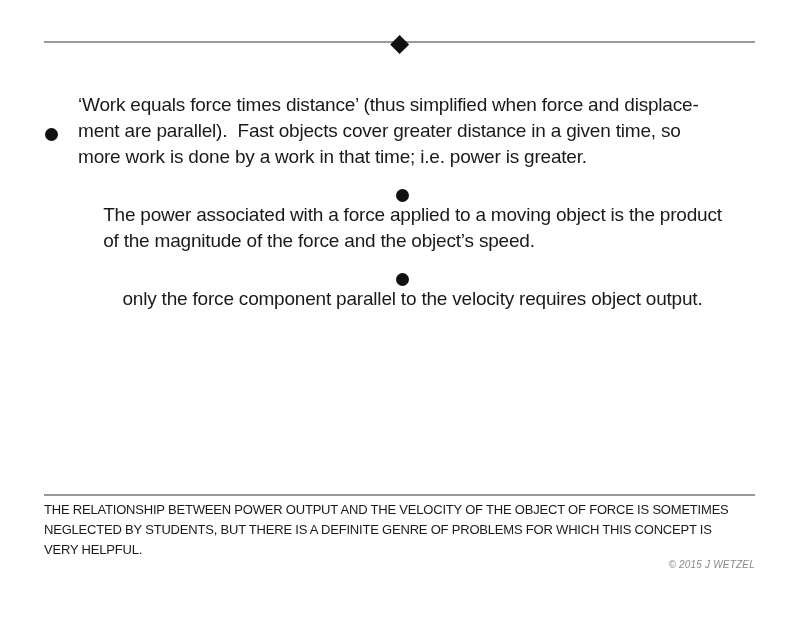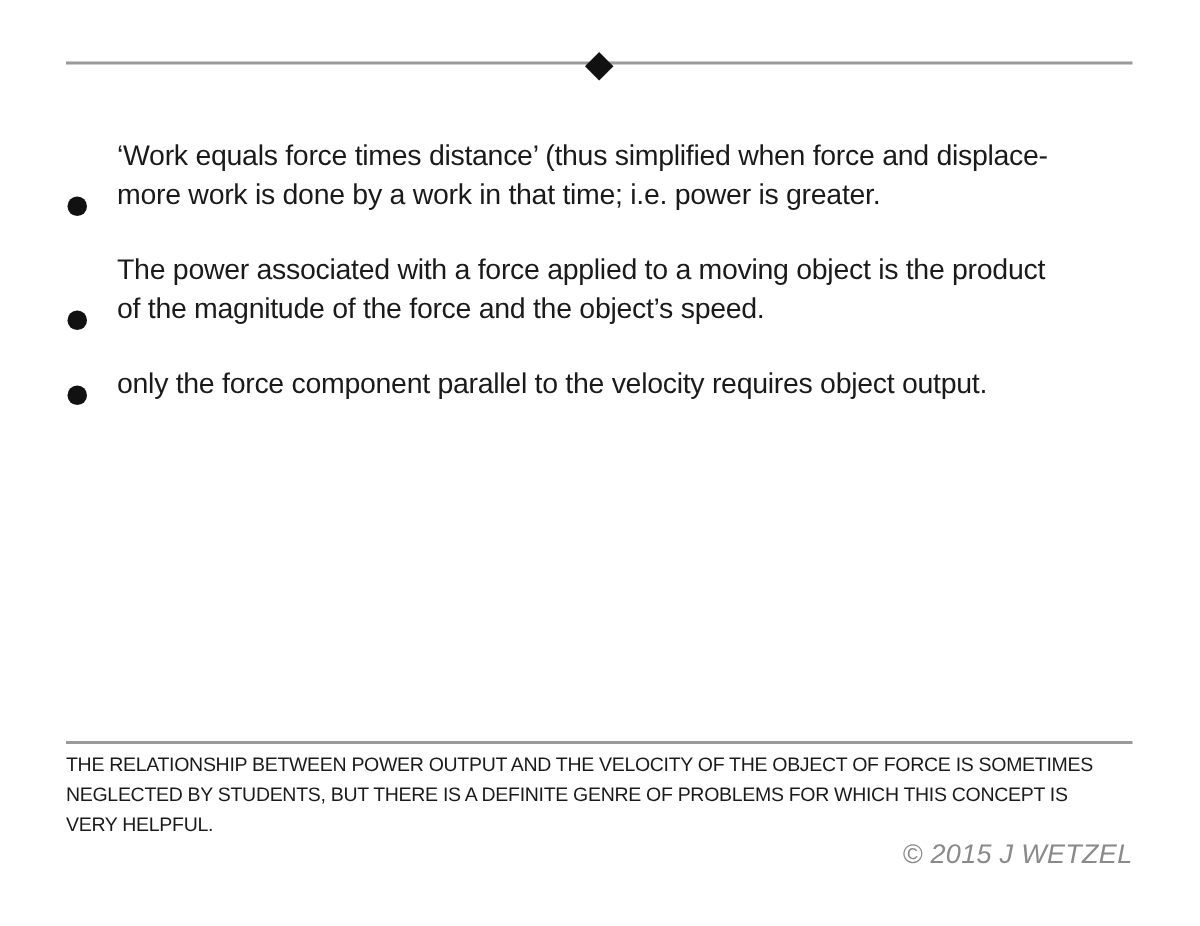--- a/index.html
+++ b/index.html
@@ -38,24 +38,25 @@
 
   
   .bullets {
     position: absolute;
     left: 45px;
     top: 92px;
     right: 40px;
   }
   .bullet-item {
     display: flex;
-    align-items: flex-end;
+    align-items: center;
   }
   .bullet-item + .bullet-item {
-    margin-top: 24px;
+    margin-top: 12px;
+    flex-direction: column;
   }
   .dot {
     flex: none;
     width: 13px;
     height: 13px;
     border-radius: 50%;
     background: #111111;
     margin-top: 7px;
   }
   .bullet-text {
@@ -85,41 +86,42 @@
     letter-spacing: -0.2px;
     color: #1a1a1a;
   }
   .footer-note .line {
     white-space: pre;
   }
   .copyright {
     position: absolute;
     right: 45px;
     top: 559px;
-    font-size: 18px;
+    font-size: 10px;
     font-style: italic;
     color: #8a8a8a;
     letter-spacing: 0.2px;
   }
 </style>
 </head>
 <body>
 
 <div class="page">
 
   <div class="top-rule">
     <span class="diamond">◆</span>
   </div>
 
   <div class="bullets">
 
     <div class="bullet-item">
       <span class="dot"></span>
       <div class="bullet-text">
         <div class="line">‘Work equals force times distance’ (thus simplified when force and displace-</div>
+        <div class="line">ment are parallel).  Fast objects cover greater distance in a given time, so</div>
         <div class="line">more work is done by a work in that time; i.e. power is greater.</div>
       </div>
     </div>
 
     <div class="bullet-item">
       <span class="dot"></span>
       <div class="bullet-text">
         <div class="line">The power associated with a force applied to a moving object is the product</div>
         <div class="line">of the magnitude of the force and the object’s speed.</div>
       </div>

